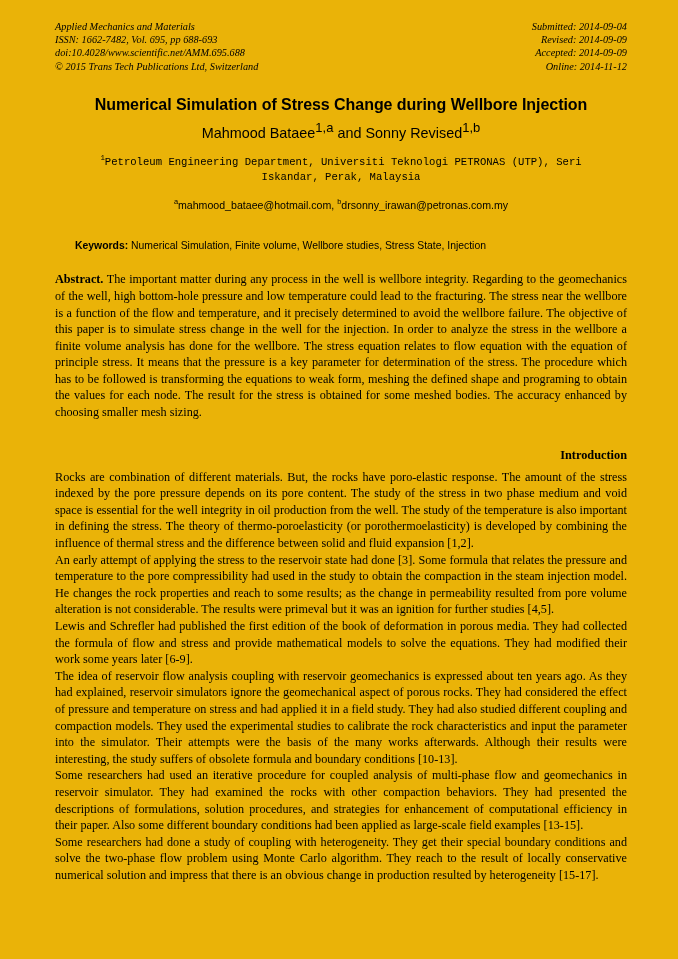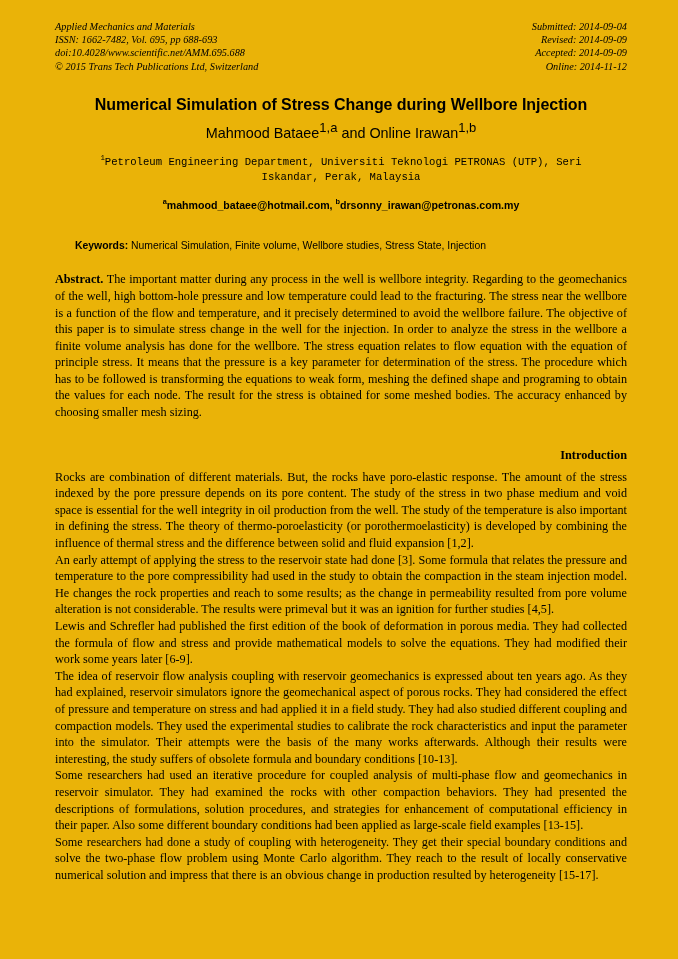--- a/index.html
+++ b/index.html
@@ -68,21 +68,20 @@
     line-height: 15.5px;
     margin-top: 12px;
     padding: 0 28px;
   }
   .affiliation sup { font-size: 7.4px; vertical-align: super; line-height: 0; }
   .emails {
     font-family: "Liberation Sans", sans-serif;
     font-size: 10.6px;
     line-height: 15.5px;
     margin-top: 12px;
-    font-weight: bold;
   }
   .emails sup { font-size: 7.4px; vertical-align: super; line-height: 0; }
 
   
   .keywords {
     font-family: "Liberation Sans", sans-serif;
     font-size: 10.4px;
     line-height: 14px;
     margin-top: 26px;
     text-align: left;
@@ -134,21 +133,21 @@
         <div>Submitted: 2014-09-04</div>
         <div>Revised: 2014-09-09</div>
         <div>Accepted: 2014-09-09</div>
         <div>Online: 2014-11-12</div>
       </div>
     </div>
 
     <div class="title-block">
       <div class="paper-title">Numerical Simulation of Stress Change during Wellbore Injection</div>
 
-      <div class="authors"><span>Mahmood Bataee</span><sup>1,a</sup><span> and </span><span>Online Irawan</span><sup>1,b</sup></div>
+      <div class="authors"><span>Mahmood Bataee</span><sup>1,a</sup><span> and </span><span>Sonny Revised</span><sup>1,b</sup></div>
 
       <div class="affiliation"><sup>1</sup><span>Petroleum Engineering Department, Universiti Teknologi PETRONAS (UTP), Seri Iskandar, Perak, Malaysia</span></div>
 
       <div class="emails"><sup>a</sup><span>mahmood_bataee@hotmail.com</span><span>, </span><sup>b</sup><span>drsonny_irawan@petronas.com.my</span></div>
     </div>
 
     <div class="keywords"><span class="kw-label">Keywords:</span><span> Numerical Simulation, Finite volume, Wellbore studies, Stress State, Injection</span></div>
 
     <div class="abstract"><span class="ab-label">Abstract.</span><span> The important matter during any process in the well is wellbore integrity. Regarding to the geomechanics of the well, high bottom-hole pressure and low temperature could lead to the fracturing. The stress near the wellbore is a function of the flow and temperature, and it precisely determined to avoid the wellbore failure. The objective of this paper is to simulate stress change in the well for the injection. In order to analyze the stress in the wellbore a finite volume analysis has done for the wellbore. The stress equation relates to flow equation with the equation of principle stress. It means that the pressure is a key parameter for determination of the stress. The procedure which has to be followed is transforming the equations to weak form, meshing the defined shape and programing to obtain the values for each node. The result for the stress is obtained for some meshed bodies. The accuracy enhanced by choosing smaller mesh sizing.</span></div>
 

